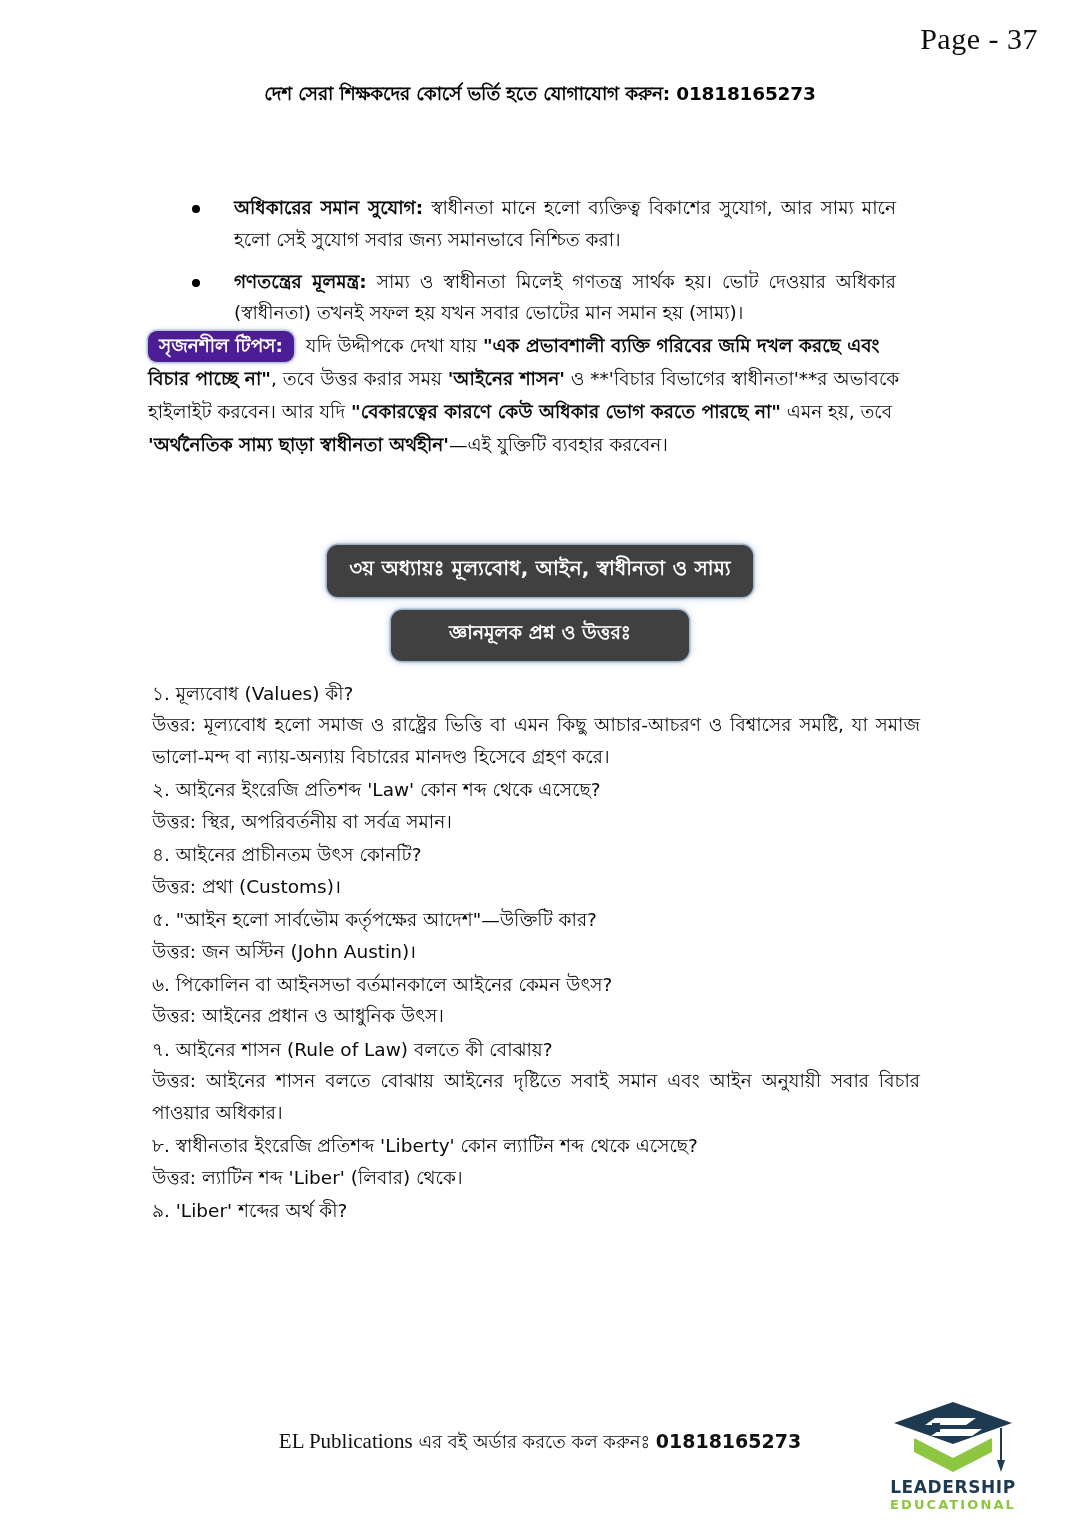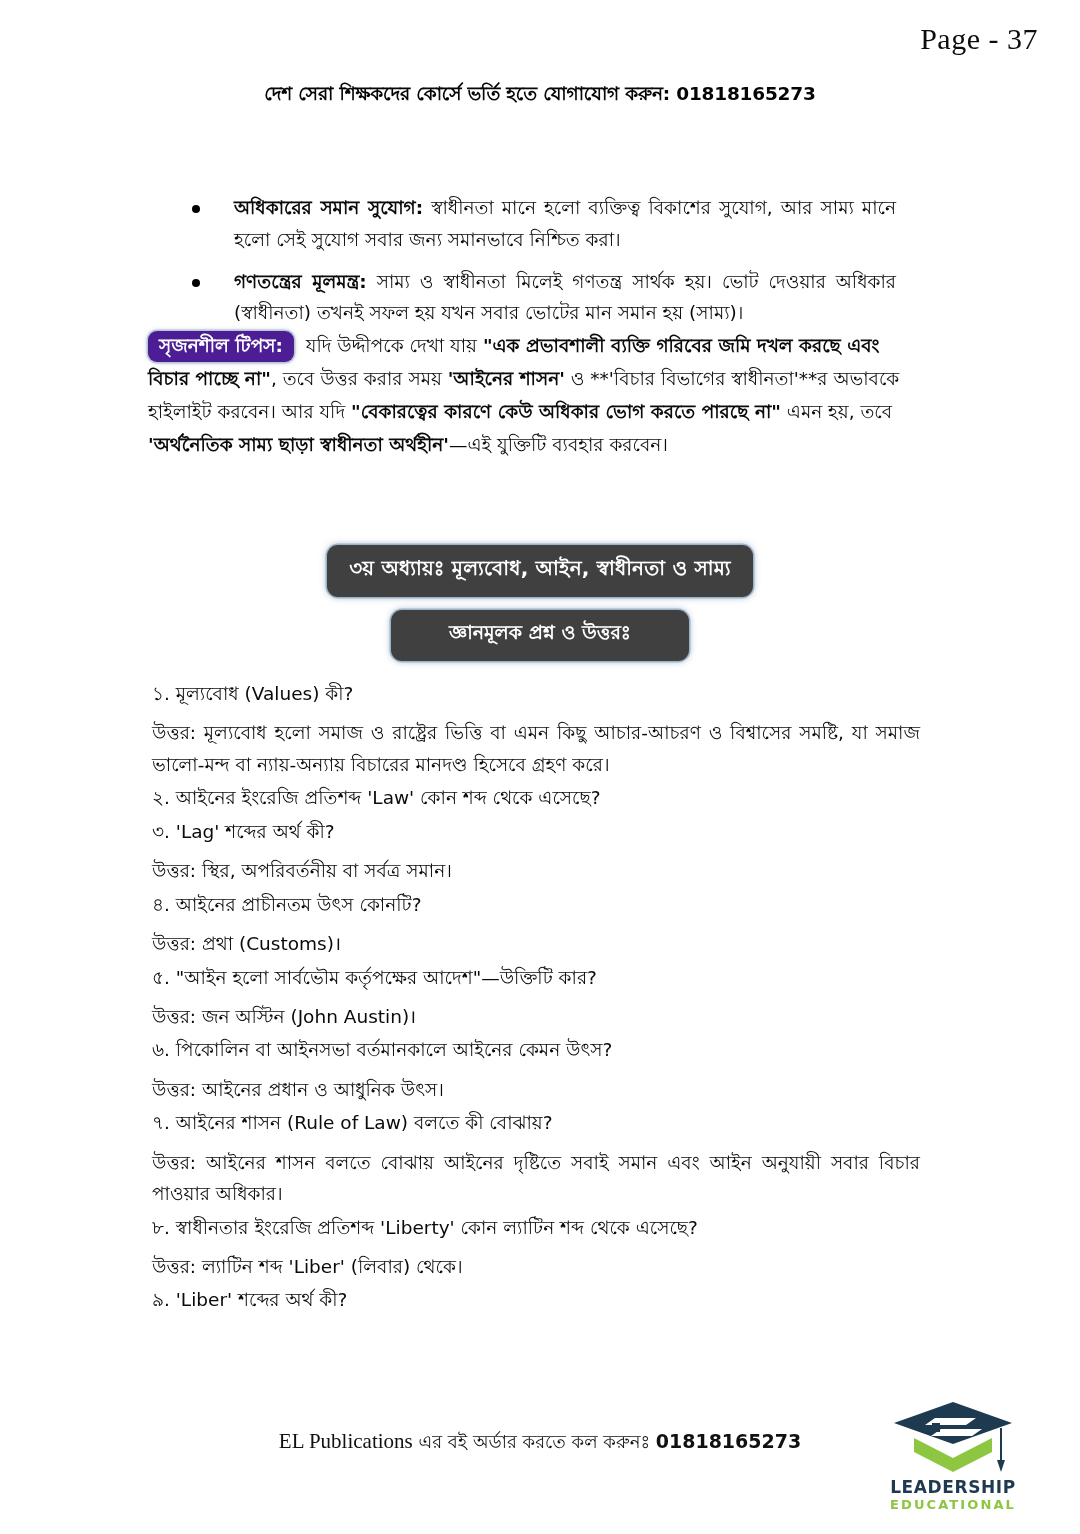--- a/index.html
+++ b/index.html
@@ -144,21 +144,21 @@
   .qa-line {
     font-family: "DejaVu Sans", "Liberation Sans", sans-serif;
     font-size: 18.5px;
     line-height: 1.70;
     color: #0a0a0a;
     margin: 0;
     text-align: justify;
     text-justify: inter-word;
   }
   .qa-line.q { margin-top: 2px; }
-  .qa-line.a { margin-top: 8px; }
+  .qa-line.a { margin-top: 0px; }
   .qa-line.nowrap-last { text-align: left; }
 
   
   .footer-line {
     position: absolute;
     top: 1428px;
     left: 0;
     width: 1080px;
     text-align: center;
     font-family: "Liberation Serif", "DejaVu Serif", serif;
@@ -231,21 +231,20 @@
   </div>
 
   <div class="badge-bar section">
     <span class="dark-badge section">জ্ঞানমূলক প্রশ্ন ও উত্তরঃ</span>
   </div>
 
   <div class="qa-block">
     <p class="qa-line q">১. মূল্যবোধ (Values) কী?</p>
     <p class="qa-line a">উত্তর: মূল্যবোধ হলো সমাজ ও রাষ্ট্রের ভিত্তি বা এমন কিছু আচার-আচরণ ও বিশ্বাসের সমষ্টি, যা সমাজ ভালো-মন্দ বা ন্যায়-অন্যায় বিচারের মানদণ্ড হিসেবে গ্রহণ করে।</p>
     <p class="qa-line q nowrap-last">২. আইনের ইংরেজি প্রতিশব্দ 'Law' কোন শব্দ থেকে এসেছে?</p>
-    <p class="qa-line q nowrap-last">৩. 'Lag' শব্দের অর্থ কী?</p>
     <p class="qa-line a nowrap-last">উত্তর: স্থির, অপরিবর্তনীয় বা সর্বত্র সমান।</p>
     <p class="qa-line q nowrap-last">৪. আইনের প্রাচীনতম উৎস কোনটি?</p>
     <p class="qa-line a nowrap-last">উত্তর: প্রথা (Customs)।</p>
     <p class="qa-line q nowrap-last">৫. "আইন হলো সার্বভৌম কর্তৃপক্ষের আদেশ"—উক্তিটি কার?</p>
     <p class="qa-line a nowrap-last">উত্তর: জন অস্টিন (John Austin)।</p>
     <p class="qa-line q nowrap-last">৬. পিকোলিন বা আইনসভা বর্তমানকালে আইনের কেমন উৎস?</p>
     <p class="qa-line a nowrap-last">উত্তর: আইনের প্রধান ও আধুনিক উৎস।</p>
     <p class="qa-line q nowrap-last">৭. আইনের শাসন (Rule of Law) বলতে কী বোঝায়?</p>
     <p class="qa-line a">উত্তর: আইনের শাসন বলতে বোঝায় আইনের দৃষ্টিতে সবাই সমান এবং আইন অনুযায়ী সবার বিচার পাওয়ার অধিকার।</p>
     <p class="qa-line q nowrap-last">৮. স্বাধীনতার ইংরেজি প্রতিশব্দ 'Liberty' কোন ল্যাটিন শব্দ থেকে এসেছে?</p>

